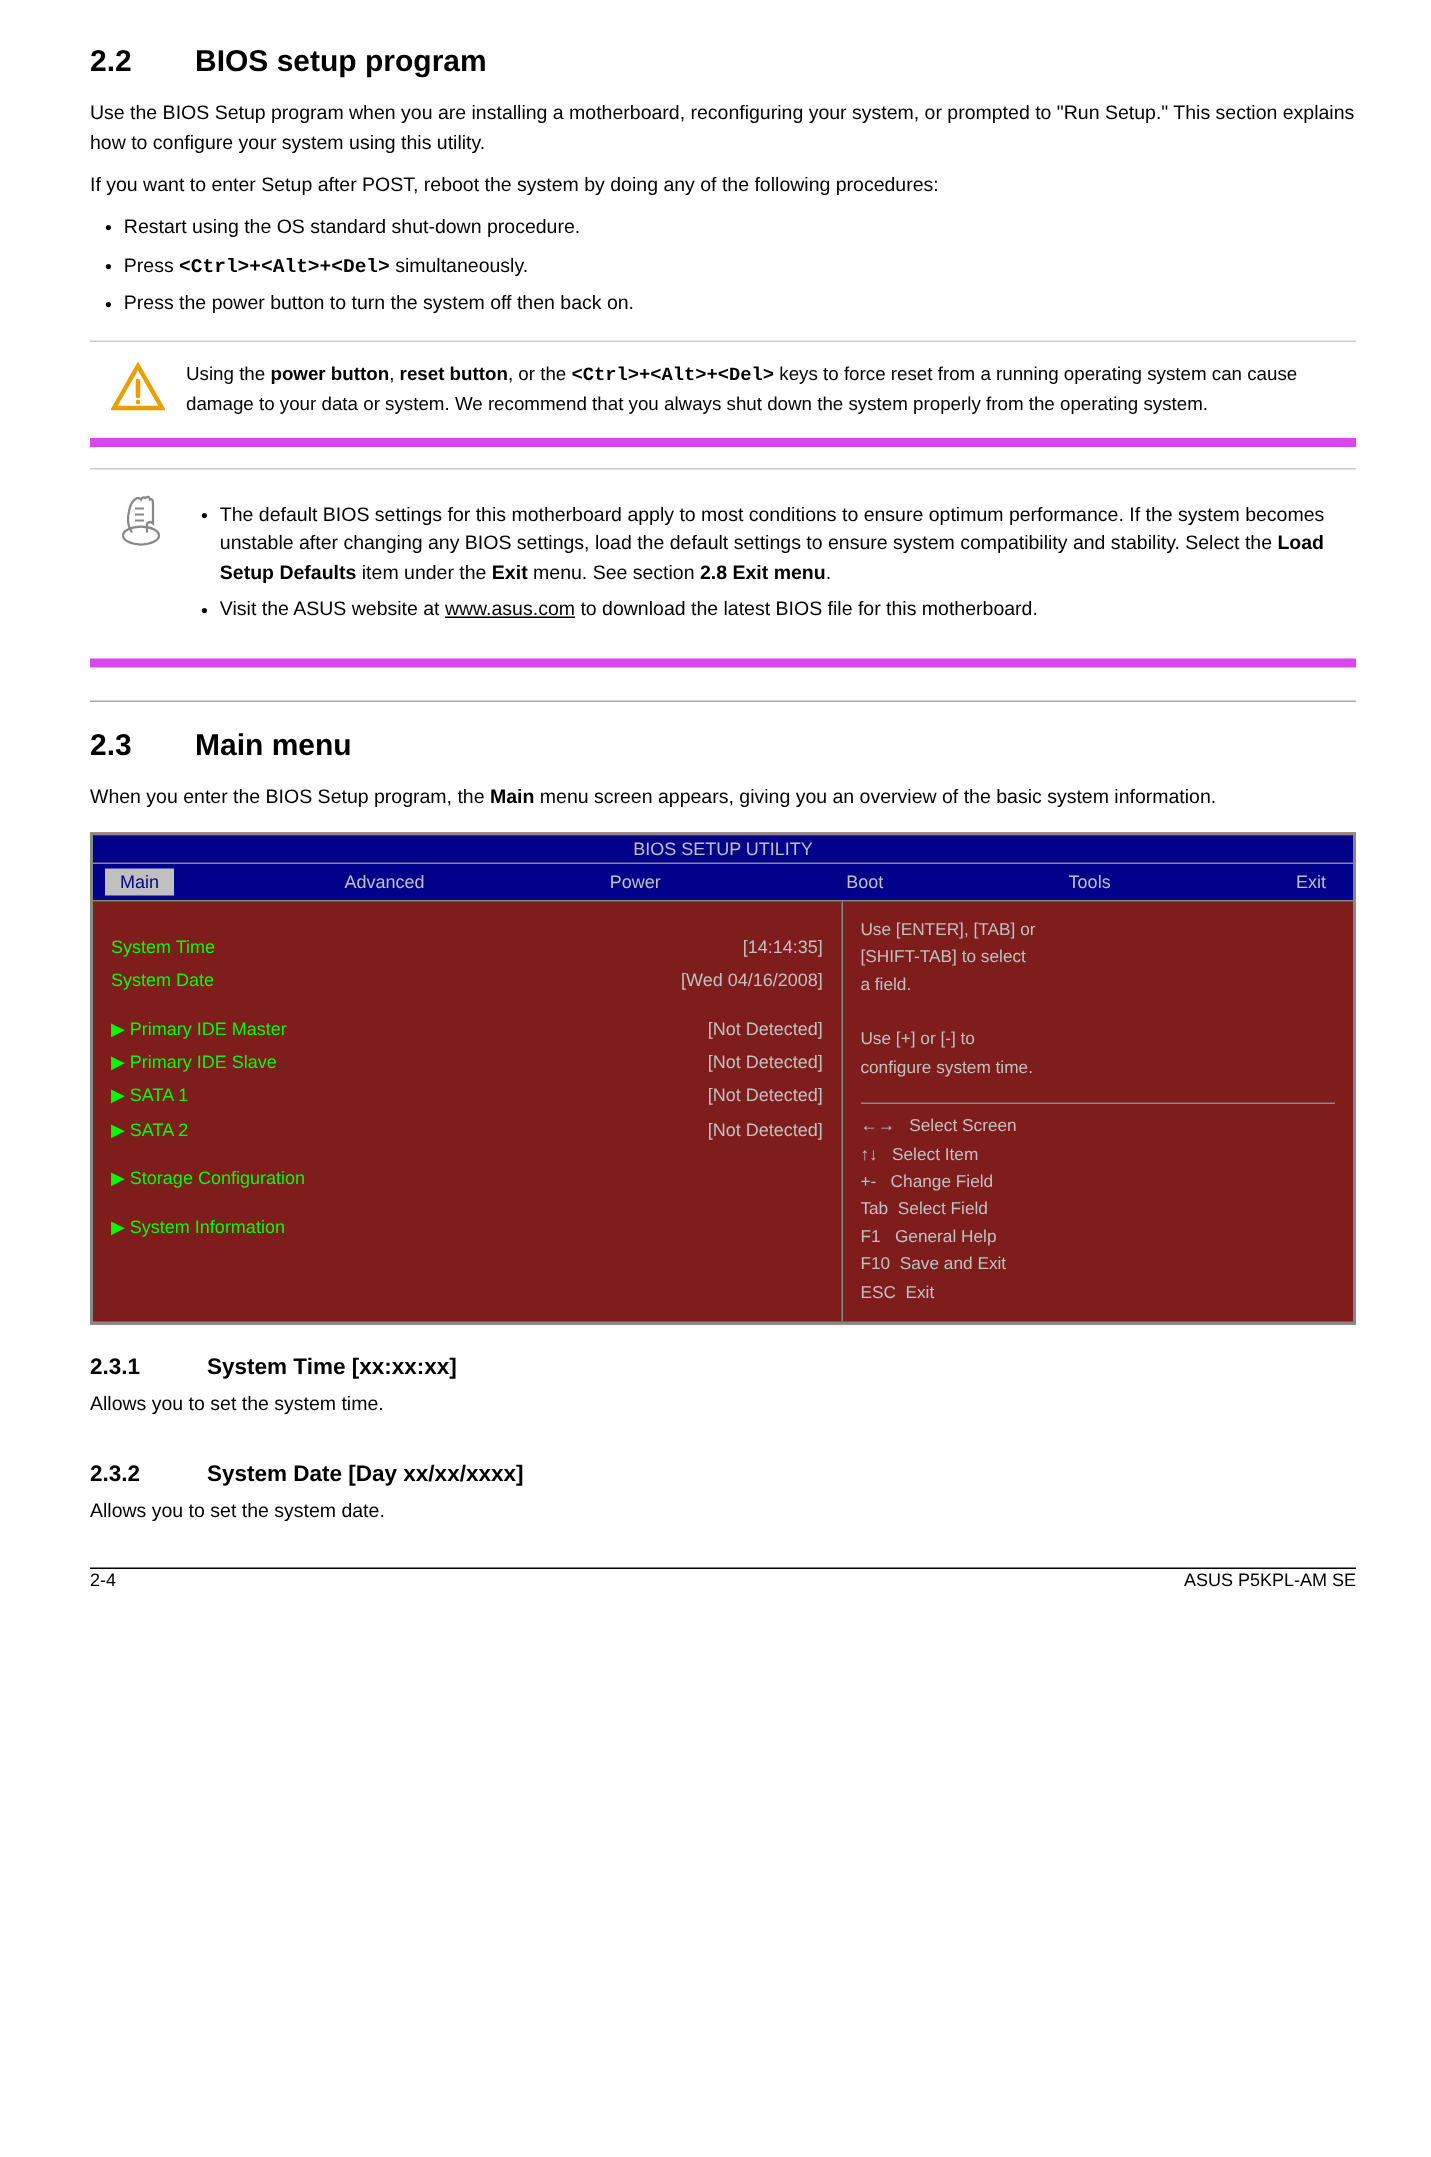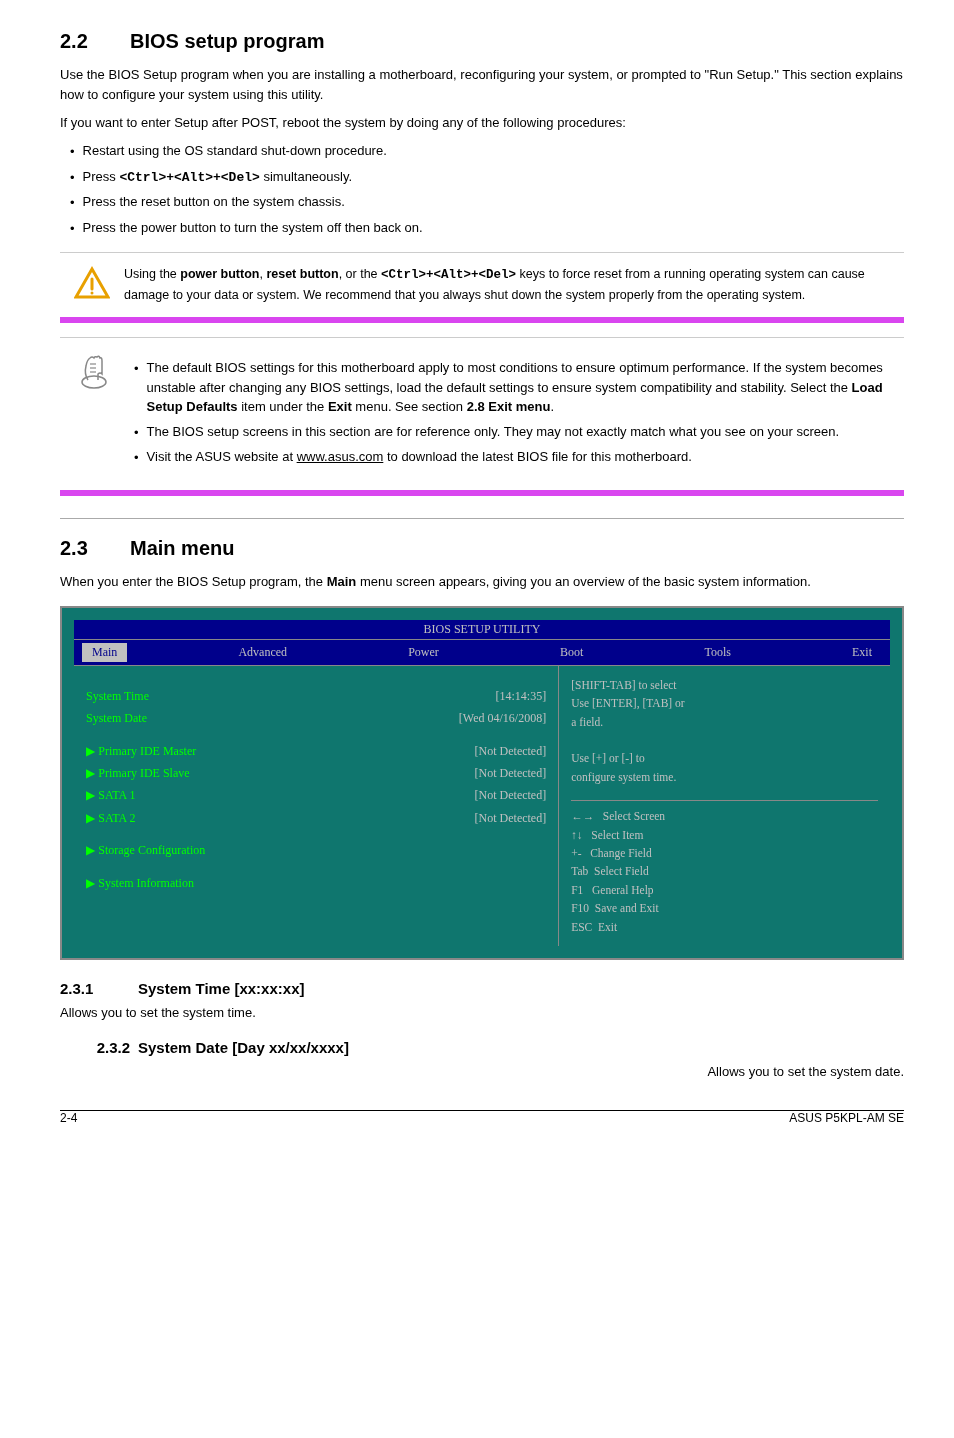--- a/index.html
+++ b/index.html
@@ -76,26 +76,26 @@
       width: 36px;
       height: 36px;
     }
     .notice-text {
       font-size: 12.5px;
       line-height: 1.55;
     }
 
     
     .bios-screen {
-      font-family: Liberation Serif, serif;
+      font-family: Liberation Sans, sans-serif;
       font-size: 12px;
-      background: #0f766e;
+      background: #7f1d1d;
       color: #c0c0c0;
       border: 2px solid #888;
-      padding: 12px;
+      padding: 0;
       margin: 14px 0;
       width: 100%;
     }
     .bios-menubar {
       background: #00008B;
       color: #c0c0c0;
       display: flex;
       align-items: center;
       padding: 2px 8px;
       gap: 0;
@@ -184,23 +184,20 @@
   <p>Use the BIOS Setup program when you are installing a motherboard, reconfiguring your system, or prompted to "Run Setup." This section explains how to configure your system using this utility.</p>
   <p>If you want to enter Setup after POST, reboot the system by doing any of the following procedures:</p>
 
   <ul class="bullet-list">
     <li>
         <span>Restart using the OS standard shut-down procedure.</span>
       </li>
     <li>
       <span>Press <strong><code>&lt;Ctrl&gt;+&lt;Alt&gt;+&lt;Del&gt;</code></strong> simultaneously.</span>
     </li>
-    <li>
-        <span>Press the reset button on the system chassis.</span>
-      </li>
     <li>
         <span>Press the power button to turn the system off then back on.</span>
       </li>
   </ul>
 
   <div class="notice-box">
     <div class="notice-icon">
       
       <svg width="36" height="36" viewBox="0 0 36 36">
         <polygon points="18,4 34,32 2,32" fill="none" stroke="#e8a000" stroke-width="3"></polygon>
@@ -223,23 +220,20 @@
         <line x1="16" y1="18" x2="22" y2="18" stroke="#888" stroke-width="1.2"></line>
         <line x1="16" y1="22" x2="22" y2="22" stroke="#888" stroke-width="1.2"></line>
       </svg>
     </div>
     <div>
       <ul class="bullet-list">
         <li>
           <span>The default BIOS settings for this motherboard apply to most conditions to ensure optimum performance. If the system becomes unstable after changing any BIOS settings, load the default settings to ensure system compatibility and stability. Select the <strong>Load Setup Defaults</strong> item under the <strong>Exit</strong> menu. See section <strong>2.8 Exit menu</strong>.</span>
         </li>
         <li>
-          <span>The BIOS setup screens in this section are for reference only. They may not exactly match what you see on your screen.</span>
-        </li>
-        <li>
           <span>Visit the ASUS website at <u>www.asus.com</u> to download the latest BIOS file for this motherboard.</span>
         </li>
       </ul>
     </div>
   </div>
 </div>
 
 <hr class="section-divider">
 
 <div>
@@ -307,22 +301,22 @@
         </div>
         <div class="bios-blank-row"></div>
         <div class="bios-row">
           <span class="bios-row-label">▶ System Information</span>
           <span class="bios-row-value"></span>
         </div>
       </div>
 
       <div class="bios-right">
         <div style="margin-bottom:14px;">
+          <div>Use [ENTER], [TAB] or</div>
           <div>[SHIFT-TAB] to select</div>
-          <div>Use [ENTER], [TAB] or</div>
           <div>a field.</div>
           <br>
           <div>Use [+] or [-] to</div>
           <div>configure system time.</div>
         </div>
         <hr class="bios-separator">
         <div>
           <div>←→&nbsp;&nbsp; Select Screen</div>
           <div>↑↓&nbsp;&nbsp; Select Item</div>
           <div>+-&nbsp;&nbsp; Change Field</div>
@@ -337,21 +331,21 @@
 </div>
 
 <div style="margin-top:20px;">
   <div class="subsection-heading">
     <span class="subsection-num">2.3.1</span>
     <span>System Time [xx:xx:xx]</span>
   </div>
   <p>Allows you to set the system time.</p>
 </div>
 
-<div style="margin-top:16px;text-align:right;">
+<div style="margin-top:28px;">
   <div class="subsection-heading">
     <span class="subsection-num">2.3.2</span>
     <span>System Date [Day xx/xx/xxxx]</span>
   </div>
   <p>Allows you to set the system date.</p>
 </div>
 
 <div class="footer-bar">
   <span>2-4</span>
   <span>ASUS P5KPL-AM SE</span>

